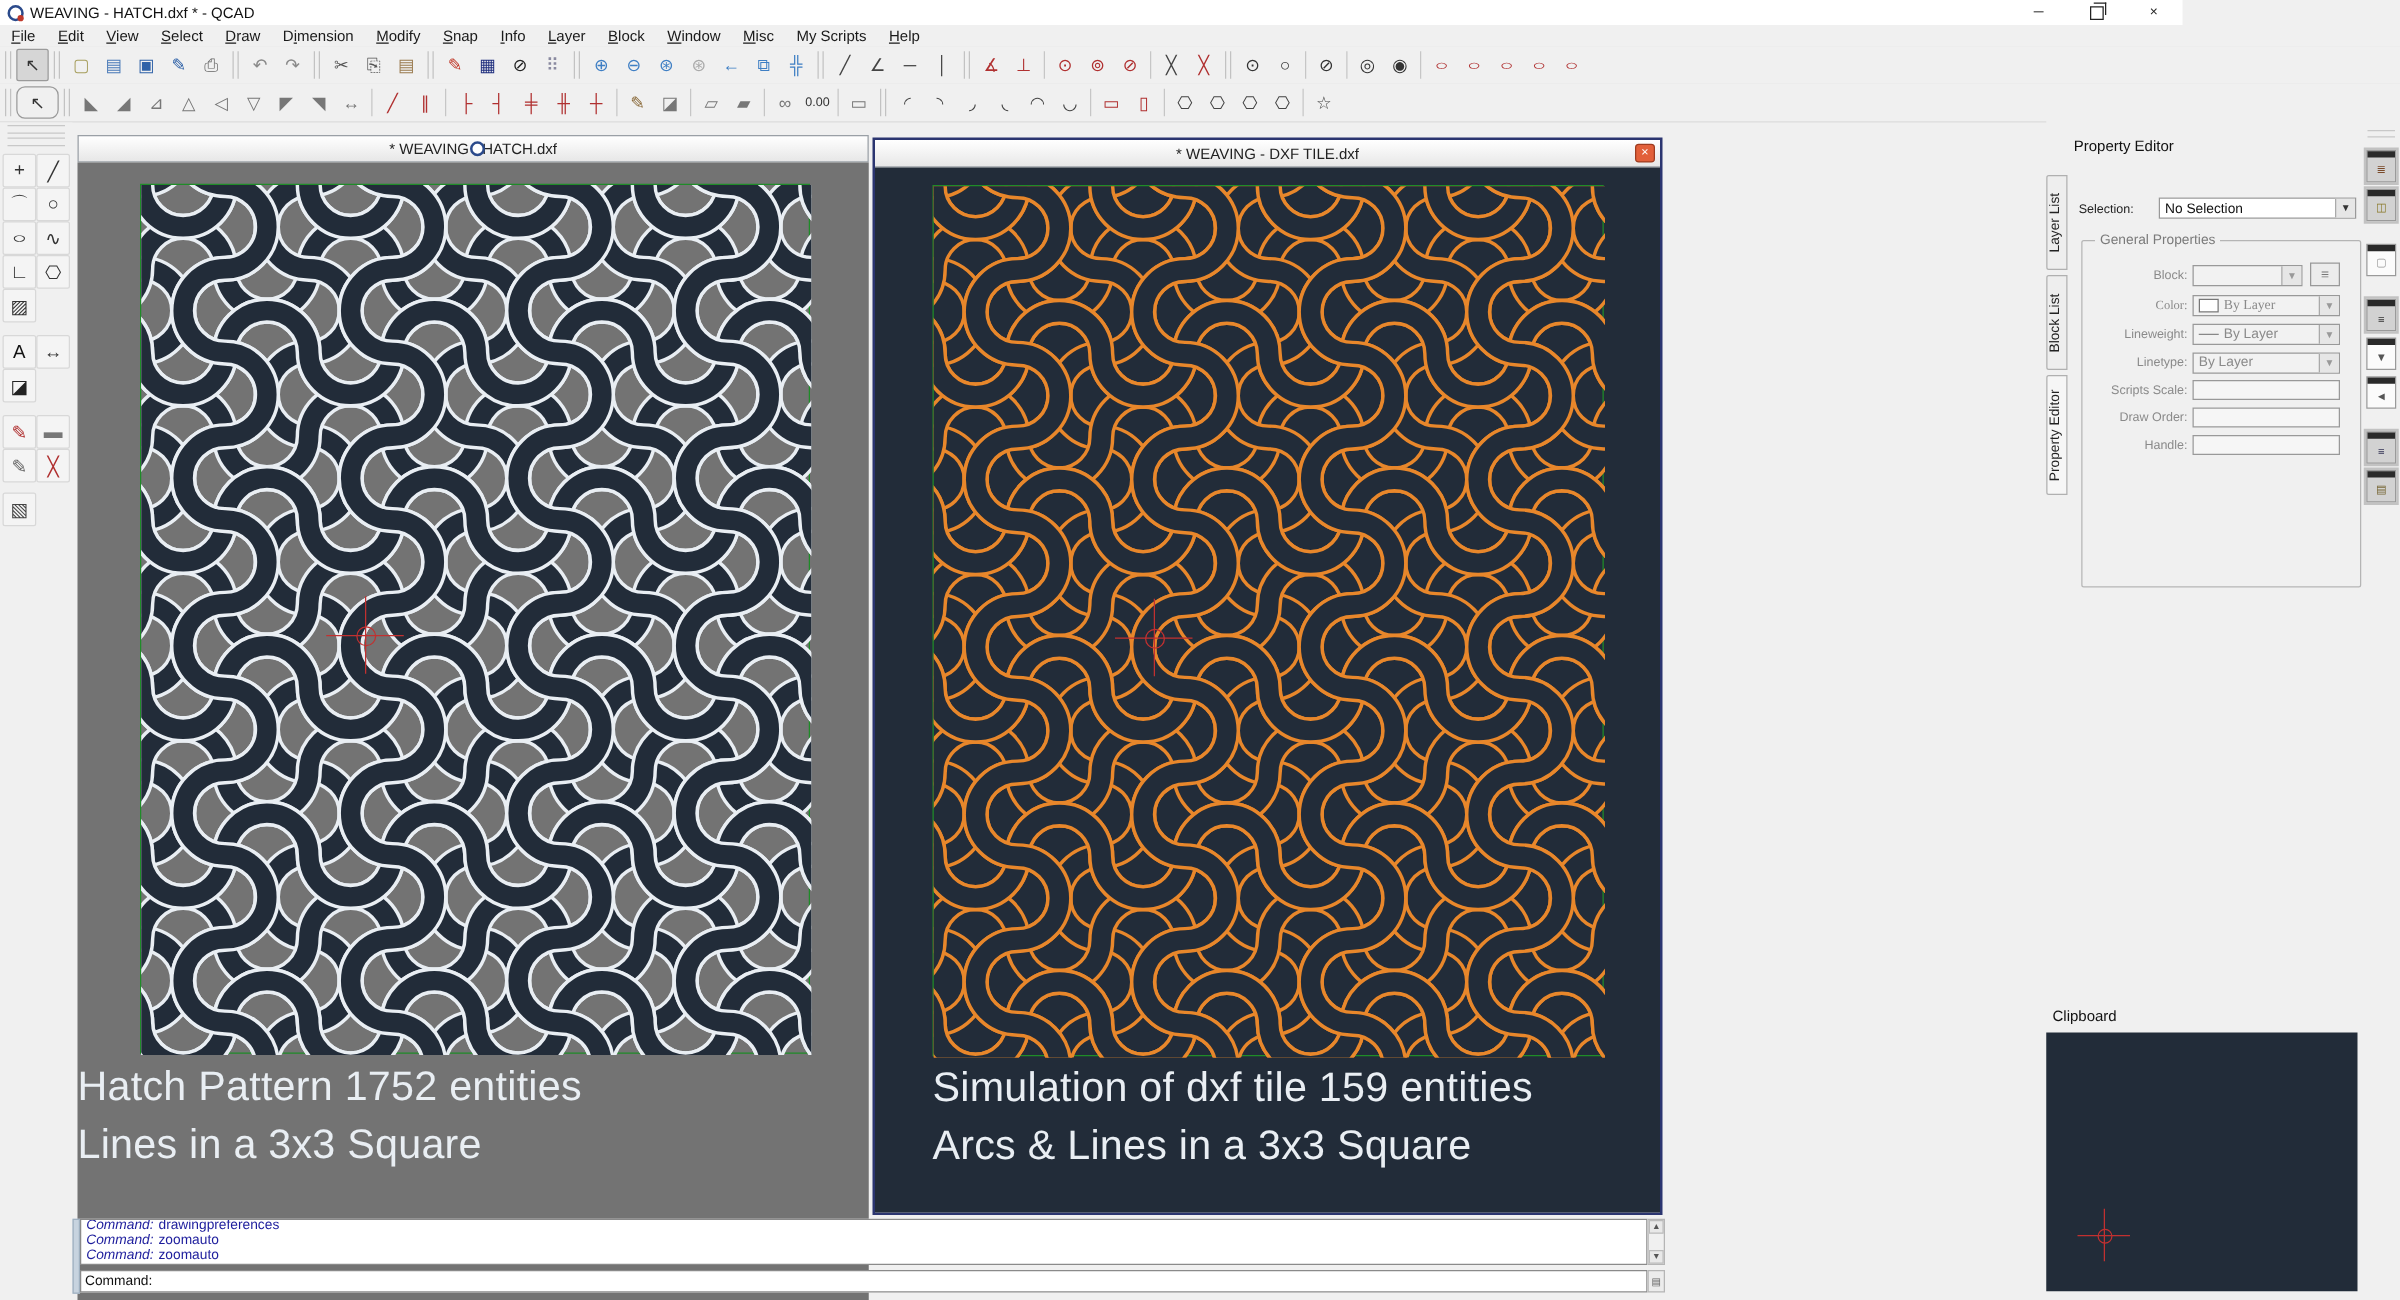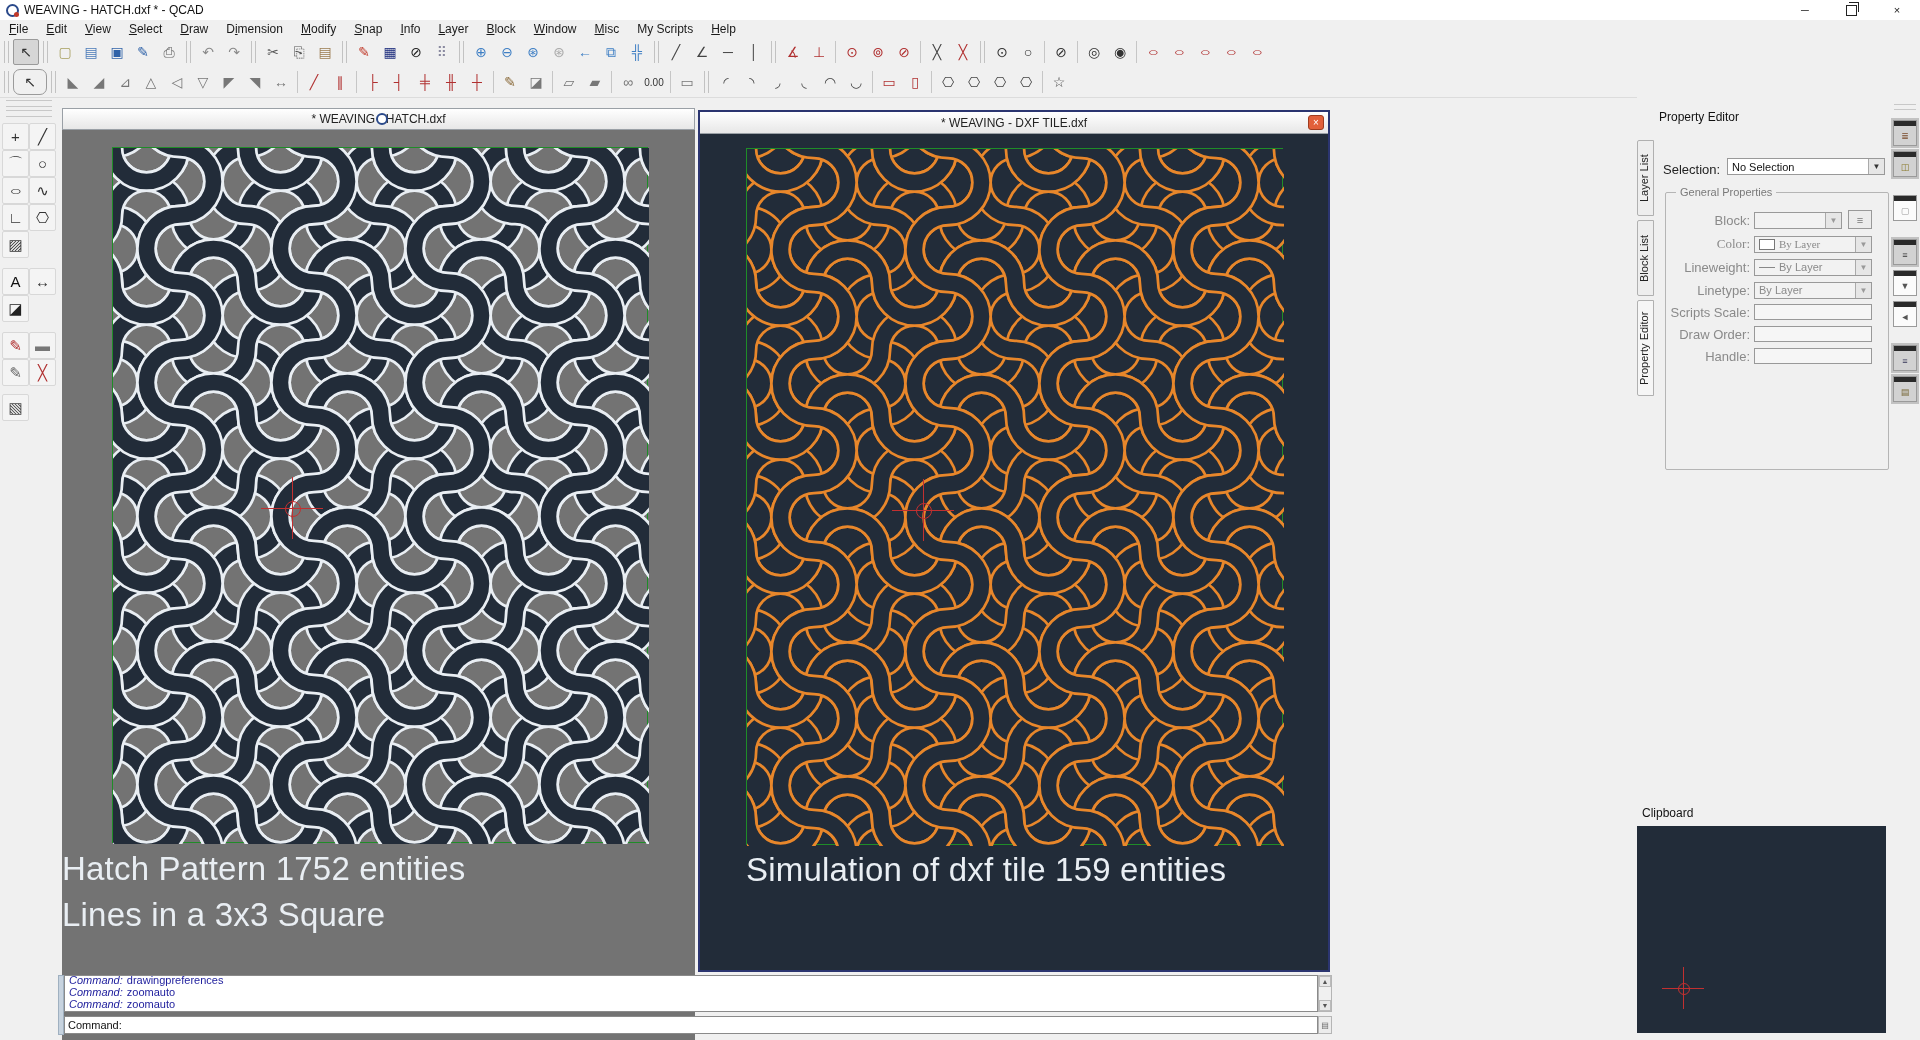--- a/index.html
+++ b/index.html
@@ -1,19 +1,19 @@
 <!DOCTYPE html>
 <html><head>
 <meta charset="utf-8">
 <style>
   html,body{margin:0;padding:0;width:1920px;height:1040px;overflow:hidden;
     font-family:"Liberation Sans","DejaVu Sans",sans-serif;background:#f0f0f0;
     -webkit-font-smoothing:antialiased;}
   
-  #titlebar{position:absolute;left:0;top:0;width:1920px;height:20px;background:#ffffff;
+  #titlebar{position:absolute;left:0;top:0;width:1746px;height:20px;background:#ffffff;
     display:flex;align-items:center;font-size:12px;color:#111;}
   #app-icon{width:13px;height:13px;border-radius:50%;border:2px solid #2b4a8b;margin:0 5px 0 6px;
     position:relative;box-sizing:border-box;}
   #app-icon::after{content:"";position:absolute;right:-2px;bottom:-2px;width:5px;height:5px;
     background:#c0392b;border-radius:50%;}
   #win-controls{margin-left:auto;display:flex;height:100%;}
   .wc{width:46px;height:100%;display:flex;align-items:center;justify-content:center;color:#222;font-size:11px;}
   .wc-restore-box{width:9px;height:9px;border:1px solid #222;position:relative;}
   .wc-restore-box::before{content:"";position:absolute;left:2px;top:-4px;width:9px;height:9px;border:1px solid #222;
     border-left:none;border-bottom:none;}
@@ -79,21 +79,21 @@
     border:1px solid #b5b5b5;box-sizing:border-box;font-size:8px;color:#666;display:flex;align-items:center;justify-content:center;padding:0;}
   #status-grip{position:absolute;right:4px;bottom:2px;color:#b0b0b0;font-size:10px;}
   
   #right-panel{position:absolute;left:1637px;top:96px;width:283px;height:944px;background:#f0f0f0;}
   .vtab{position:absolute;left:0;width:17px;writing-mode:vertical-rl;transform:rotate(180deg);
     font-size:11px;color:#222;background:#eeeeee;border:1px solid #b0b0b0;text-align:center;
     padding:7px 0;box-sizing:border-box;border-radius:0 2px 2px 0;}
   .dock-title{font-size:12px;color:#111;display:flex;align-items:center;}
   .dockbtn{margin-left:6px;color:#333;font-size:10px;background:none;border:none;padding:0;font-family:inherit;}
   .pe-row{position:absolute;height:18px;display:flex;align-items:center;}
-  .pe-label{position:absolute;right:138px;color:#8a8a8a;font-size:13px;white-space:nowrap;}
+  .pe-label{position:absolute;right:138px;color:#8a8a8a;font-size:10px;white-space:nowrap;}
   .pe-label.en{color:#222;}
   .combo{position:absolute;height:17px;border:1px solid #999;background:#f2f2f2;color:#8a8a8a;
     font-size:11px;display:flex;align-items:center;box-sizing:border-box;padding-left:4px;}
   .combo .arrow{margin-left:auto;width:15px;align-self:stretch;border-left:1px solid #aaa;
     display:flex;align-items:center;justify-content:center;font-size:8px;color:#999;background:#e6e6e6;}
   .combo.enabled{background:#fff;color:#111;}
   .combo.enabled .arrow{color:#333;}
   .lineedit{position:absolute;height:16px;border:1px solid #999;background:#f6f6f6;box-sizing:border-box;}
   .swatch{width:14px;height:9px;background:#fff;border:1px solid #777;margin-right:4px;flex:none;}
   .lw-line{width:16px;height:1px;background:#888;margin-right:4px;flex:none;}
@@ -638,20 +638,21 @@
           <path d="M 469 -134 A 33.5 33.5 0 0 1 469 -67 A 33.5 33.5 0 0 0 469 0 A 33.5 33.5 0 0 1 469 67 A 33.5 33.5 0 0 0 469 134 A 33.5 33.5 0 0 1 469 201 A 33.5 33.5 0 0 0 469 268 A 33.5 33.5 0 0 1 469 335 A 33.5 33.5 0 0 0 469 402 A 33.5 33.5 0 0 1 469 469 A 33.5 33.5 0 0 0 469 536 A 33.5 33.5 0 0 1 469 603 A 33.5 33.5 0 0 0 469 670 A 33.5 33.5 0 0 1 469 737 A 33.5 33.5 0 0 0 469 804 A 33.5 33.5 0 0 1 469 871" stroke="#222c39" stroke-width="15.5" fill="none"></path>
         </svg>
     </div>
     <div class="crosshair" style="left:223px;top:376px;">
       <div class="h" style="left:-31px;top:0;width:62px;"></div>
       <div class="v" style="top:-31px;left:0;height:62px;"></div>
       <div class="c" style="left:-7px;top:-7px;width:14px;height:14px;"></div>
     </div>
     <div class="caption" style="left:46px;top:713px;">
       <div>Simulation of dxf tile 159 entities</div>
+      <div>Arcs &amp; Lines in a 3x3 Square</div>
     </div>
   </div>
 </div>
 
 <div id="cmd-dock">
   <div id="cmd-grip"></div>
   <div id="cmd-history">
       <div class="cmd-line" style="margin-top: -3px;"><span class="pfx">Command:</span><span class="val">drawingpreferences</span></div>
       <div class="cmd-line"><span class="pfx">Command:</span><span class="val">zoomauto</span></div>
       <div class="cmd-line"><span class="pfx">Command:</span><span class="val">zoomauto</span></div>

